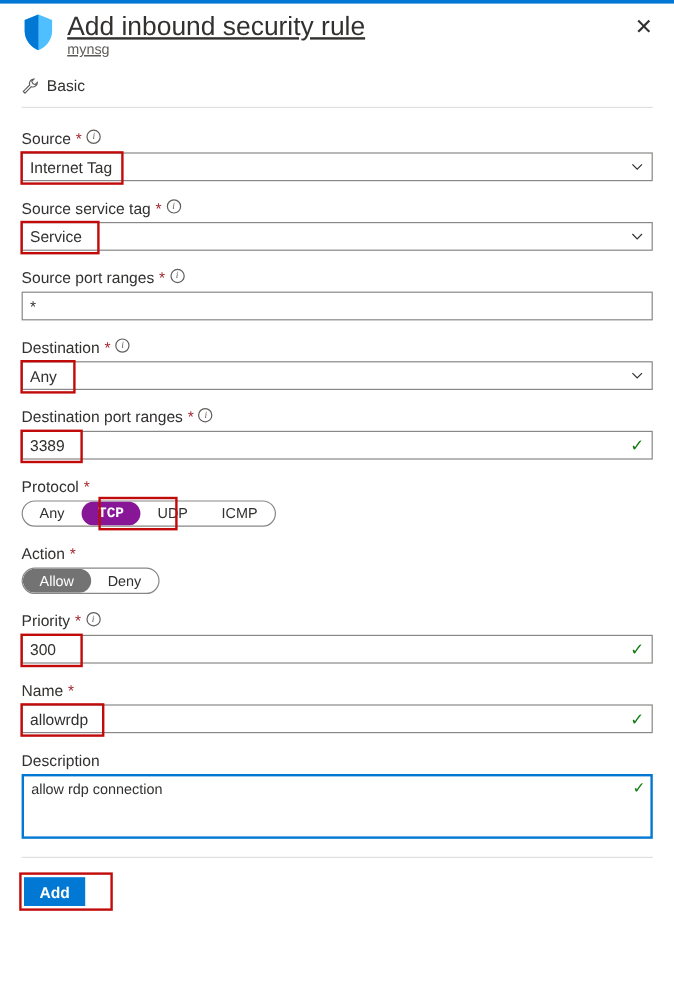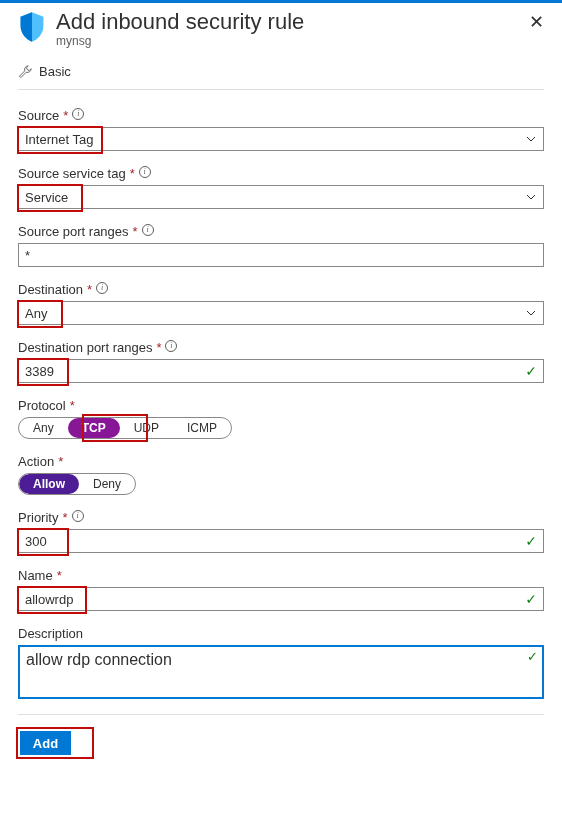--- a/index.html
+++ b/index.html
@@ -16,21 +16,21 @@
       padding: 6px 18px 18px 18px;
     }
     .header {
       display:flex;
       align-items:flex-start;
       gap:10px;
       margin-bottom:10px;
       position:relative;
     }
     .shield { width:28px; height:32px; margin-top:2px; flex:none; }
-    .title-block { flex:1; }
+    .title-block { flex:1;text-decoration:underline; }
     .title {
       font-size: 22px;
       font-weight:500;
       color:#323130;
     }
     .subtitle { font-size:12px; color:#605e5c; margin-top:-1px; }
     .close-x {
       position:absolute; right:0; top:2px;
       font-size:18px; font-weight:300; cursor:pointer; color:#323130;
     }
@@ -86,28 +86,28 @@
     }
     .pill {
       padding:0 14px;
       font-size:12px;
       height:100%;
       display:flex;
       align-items:center;
       color:#323130;
       cursor:pointer;
     }
-    .pill.sel-purple { background:#881798; color:#fff; border-radius:11px; font-weight:600; }
-    .pill.sel-blue { background:#4c1d95; color:#fff; border-radius:11px; font-weight:700; }
+    .pill.sel-purple { background:#881798; color:#fff; border-radius:11px; font-weight:600;font-family:Liberation Mono, monospace; }
+    .pill.sel-blue { background:#737373; color:#fff; border-radius:11px; font-weight:400; }
     .textarea {
       width:100%;
       min-height:54px;
       border:2px solid #0078d4;
       padding:4px 12px 4px 6px;
-      font-size:16px;
+      font-size:12px;
       resize:none;
       font-family:inherit;
       position:relative;
     }
     .ta-wrap { position:relative; }
     .ta-check { position:absolute; right:6px; top:4px; color:#107c10; }
     .footer-sep { border:none; border-top:1px solid #e1dfdd; margin:12px 0 16px; }
     .add-btn-wrap { position:relative; display:inline-block; margin-left:2px;}
     .add-btn {
       background:#0078d4;

